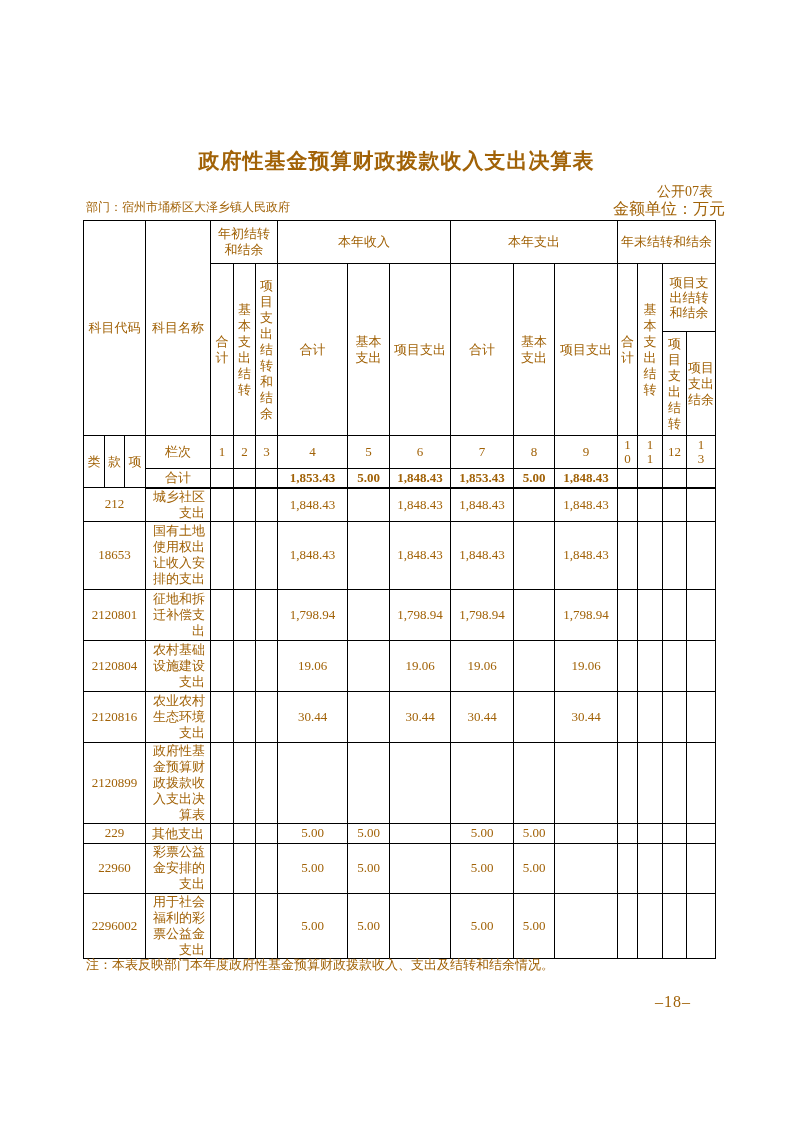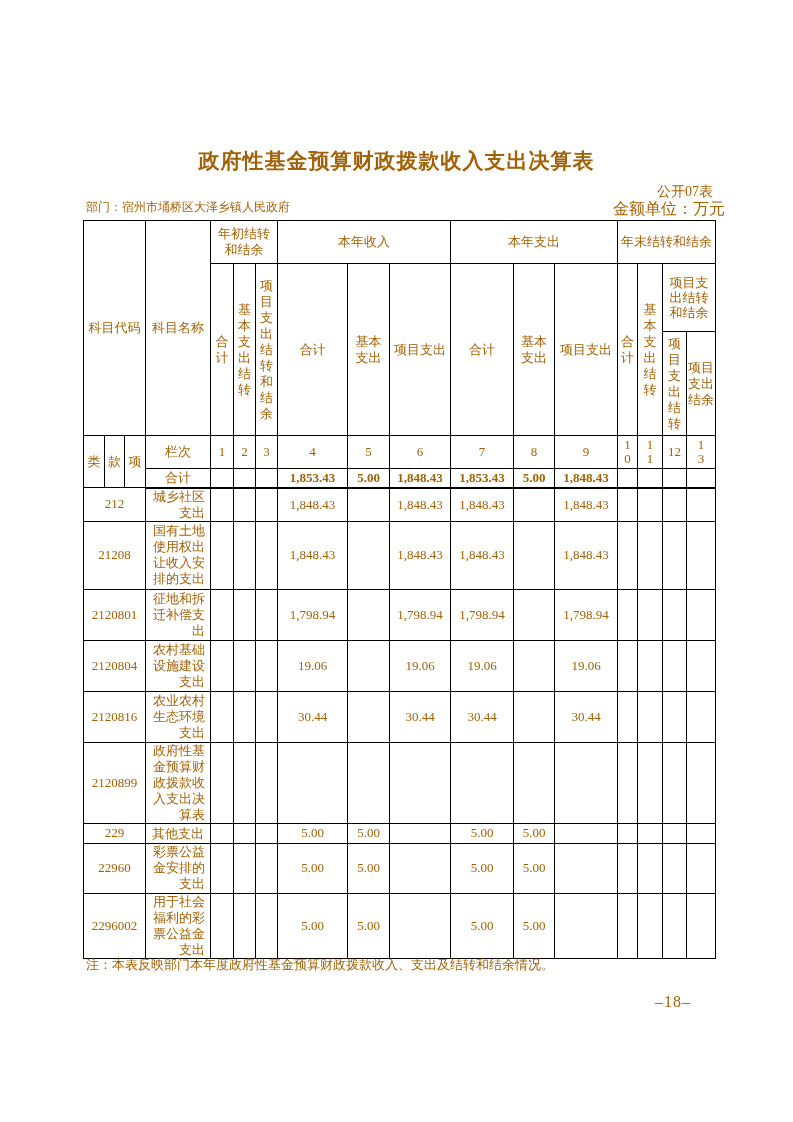--- a/index.html
+++ b/index.html
@@ -150,21 +150,21 @@
       <td class="num">1,848.43</td>
       <td class="num"></td>
       <td class="num">1,848.43</td>
       <td></td>
           <td></td>
           <td></td>
           <td></td>
     </tr>
 
     <tr style="height:68px">
-      <td colspan="3" class="code">21208</td>
+      <td colspan="3" class="code">18653</td>
       <td class="name"><span class="w54">国有土地使用权出让收入安排的支出</span></td>
       <td></td>
           <td></td>
           <td></td>
       <td class="num">1,848.43</td>
       <td class="num"></td>
       <td class="num">1,848.43</td>
       <td class="num">1,848.43</td>
       <td class="num"></td>
       <td class="num">1,848.43</td>

